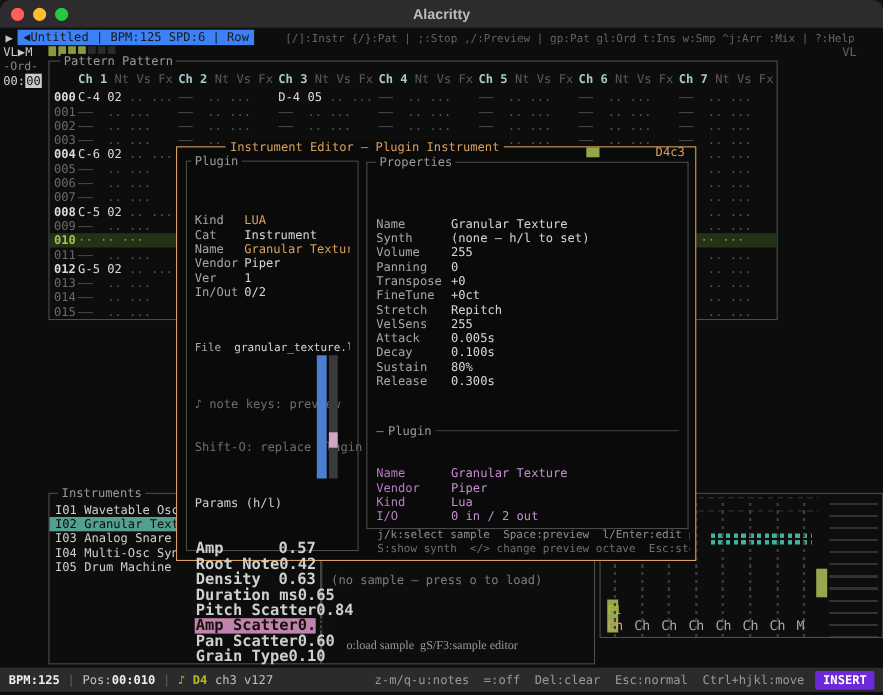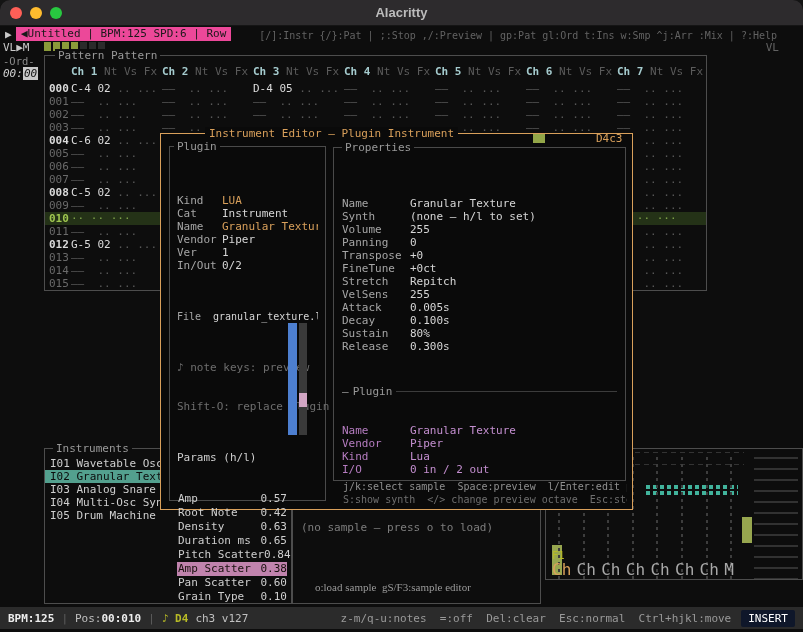--- a/index.html
+++ b/index.html
@@ -6,29 +6,29 @@
 html,body{background:#141414;}
 .window{position:relative;width:803px;height:632px;margin:0 auto;background:#0d0d0d;border-radius:10px 10px 0 0;overflow:hidden;font-family:"DejaVu Sans Mono",monospace;}
 .titlebar{position:absolute;left:0;right:0;top:0;height:26px;background:#2d2b2d;border-bottom:1px solid #151515;}
 .tl-title{position:absolute;left:0;right:0;top:5px;text-align:center;font-family:"Liberation Sans",sans-serif;font-size:13px;font-weight:700;color:#bcbcbc;}
 .lights{position:absolute;left:10px;top:7px;display:flex;gap:8px;}
 .light{width:12px;height:12px;border-radius:50%;display:block;}
 .light.red{background:#ff5f57;}.light.yellow{background:#febc2e;}.light.green{background:#28c840;}
 .term{position:absolute;top:26px;left:0;width:803px;height:606px;background:#0d0d0d;font-size:11px;line-height:13px;color:#cfcfcf;white-space:pre;}
 .abs{position:absolute;}
 .play{left:5px;top:2px;color:#c9c9c9;}
-.tab{left:16px;top:1px;background:#ec4899;color:#191919;padding:0 5px;height:14px;line-height:14px;text-align:center;}
+.tab{left:16px;top:1px;background:#3b82f6;color:#191919;padding:0 5px;height:14px;line-height:14px;text-align:center;}
 .tophints{right:26px;top:3px;font-size:10px;color:#626262;}
 .vulabel{left:3px;top:15px;color:#c9c9c9;}
 .vublocks{left:44px;top:16px;display:flex;gap:2px;}
 .vublocks i{width:7px;height:9px;background:#2b2b2b;display:block;}
 .vublocks i.on{background:#8a9a3a;}
 .vl-right{right:24px;top:15px;color:#626262;text-align:center;}
 .ordtitle{left:3px;top:29px;color:#8a8a8a;font-size:10.5px;}
-.ordentry{left:3px;top:41px;font-style:italic;}
+.ordentry{left:3px;top:41px;}
 .ordentry .prefix{color:#cfcfcf;}
 .ordentry .selpart{background:#c9c9c9;color:#141414;padding:0 1px;}
 .panel{position:absolute;border:1px solid #4d4d4d;background:#0d0d0d;}
 .ptitle{position:absolute;top:-7px;background:#0d0d0d;padding:0 3px;color:#9a9a9a;}
 .pattern{left:44px;top:29px;width:663px;height:236px;z-index:1;}
 .pattern .ptitle{left:10px;}
 .phead{position:absolute;top:9px;left:0;display:flex;}
 .prows{position:absolute;top:26px;left:0;right:0;}
 .prow{display:flex;height:13px;line-height:13px;align-items:center;}
 .prow.cursor{background:#243217;}
@@ -57,21 +57,21 @@
 .props-panel .flabel{width:68px;}
 .fval{color:#d6d6d6;}
 .fval.orange{color:#d9a05b;}
 .frow.magenta .flabel{color:#b57cc0;}
 .frow.magenta .fval{color:#c48fd0;}
 .frow.file{margin-top:12px;font-size:10px;}
 .frow.file .flabel{width:36px;}
 .hintline{color:#6e6e6e;height:13px;line-height:13px;}
 .hintline.mt{margin-top:12px;}
 .params-title{margin-top:12px;color:#cfcfcf;height:13px;}
-.params{margin-top:2px;width:110px;font-size:11px;}
+.params{margin-top:2px;width:110px;font-size:14px;font-weight:bold;}
 .parow{display:flex;height:14px;line-height:14px;padding-left:1px;}
 .parow .pname{flex:1;color:#cfcfcf;}
 .parow .pval{color:#cfcfcf;}
 .parow.sel{background:#c083ad;}
 .parow.sel .pname,.parow.sel .pval{color:#17100d;}
 .bar-blue{position:absolute;left:118px;top:176px;width:9px;height:112px;background:#4d7fd0;}
 .bar-track{position:absolute;left:129px;top:176px;width:8px;height:112px;background:#3a3a3a;}
 .bar-thumb{position:absolute;left:0;top:70px;width:8px;height:14px;background:#d2a6c4;}
 .pdivider{display:flex;align-items:center;height:13px;margin-top:6px;gap:4px;color:#9a9a9a;}
 .pdivider .dline{flex:1;border-top:1px solid #3c3c3c;}
@@ -81,39 +81,39 @@
 .instr{left:44px;top:422px;width:248px;height:156px;z-index:5;}
 .instr .ptitle{left:8px;}
 .instr-items{position:absolute;top:8px;left:0;right:0;}
 .irow{height:13px;line-height:13px;padding-left:5px;color:#cfcfcf;}
 .irow.sel{background:#53a08e;color:#0c0c0c;}
 .samplep{left:292px;top:422px;width:249px;height:156px;z-index:5;}
 .sample-empty{position:absolute;left:8px;top:72px;color:#7d7d7d;text-align:center;}
 .sample-footer{position:absolute;left:22px;bottom:9px;color:#9a9a9a;font-family:Liberation Serif, serif;}
 .mixer{left:545px;top:422px;width:258px;height:132px;z-index:5;}
 .track{position:absolute;top:8px;height:122px;width:2px;background:repeating-linear-gradient(180deg,#3d3d3d 0 3px,transparent 3px 7px);}
-.chlabel{position:absolute;bottom:3px;font-size:16px;color:#a8a8a8;}
+.chlabel{position:absolute;bottom:3px;font-size:12px;color:#a8a8a8;}
 .chlabel.active{color:#d9a05b;}
 .meterstrip{position:absolute;left:100px;width:92px;height:4px;background:repeating-linear-gradient(90deg,#41b39c 0 4px,transparent 4px 7px);}
 .ms1{top:36px;}.ms2{top:42px;}
 .fader{position:absolute;background:#97a64f;}
 .fader.f1{left:6px;top:96px;width:10px;height:30px;}
 .fader.fm{left:196px;top:68px;width:10px;height:26px;}
 .f1label{position:absolute;left:6px;bottom:17px;color:#b8bb26;font-size:10.5px;}
 .rgrid{position:absolute;right:4px;top:8px;width:44px;height:122px;background:repeating-linear-gradient(180deg,#323232 0 2px,transparent 2px 11px);}
 .mixhline{position:absolute;left:8px;width:190px;height:1px;background:repeating-linear-gradient(90deg,#333 0 5px,transparent 5px 9px);}
 .mh1{top:3px;}.mh2{top:15px;}
 .statusbar{position:absolute;left:0;top:581px;width:803px;height:22px;background:#2b2b2b;display:flex;align-items:center;padding:0 8px;z-index:40;font-size:11px;color:#c0c0c0;}
 .sbleft{display:flex;align-items:center;gap:7px;}
 .sbsep{color:#5e5e5e;}
 .sbbold{font-weight:700;color:#ededed;}
 .sbnote{color:#b8bb26;font-weight:700;}
 .sbright{margin-left:auto;display:flex;align-items:center;gap:10px;}
 .sbhints{color:#9a9a9a;}
-.insert{background:#0f172a;color:#fff;font-weight:400;padding:2px 7px;border-radius:2px;}
+.insert{background:#6d28d9;color:#fff;font-weight:700;padding:2px 7px;border-radius:2px;}
 </style>
 </head>
 <body>
 
 <div class="window">
   <div class="titlebar">
     <div class="lights">
       <span class="light red"></span>
       <span class="light yellow"></span>
       <span class="light green"></span>

